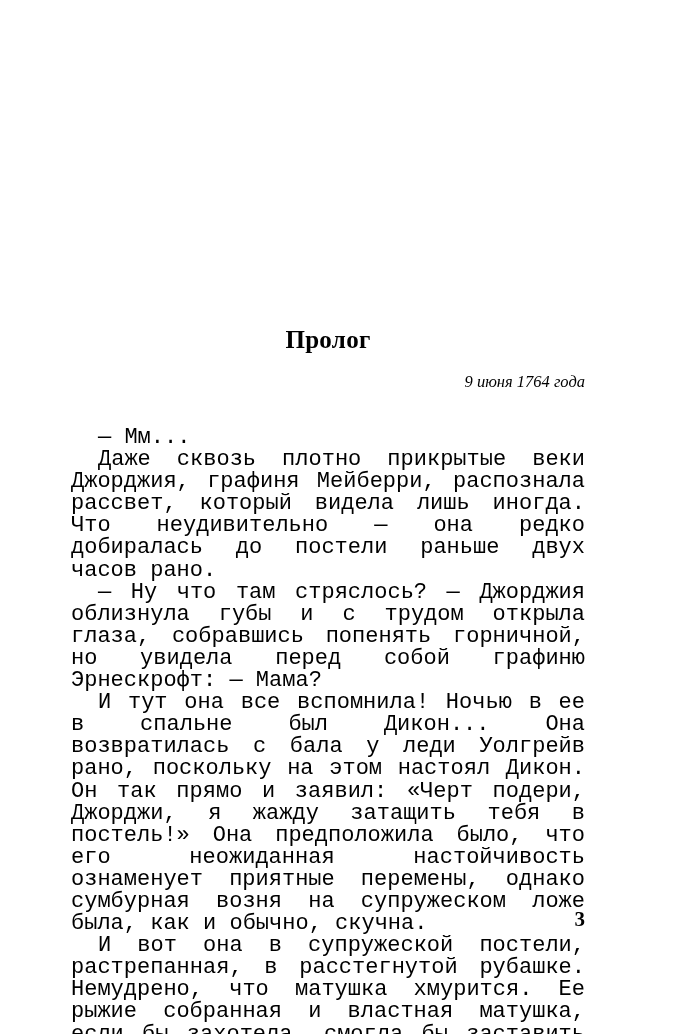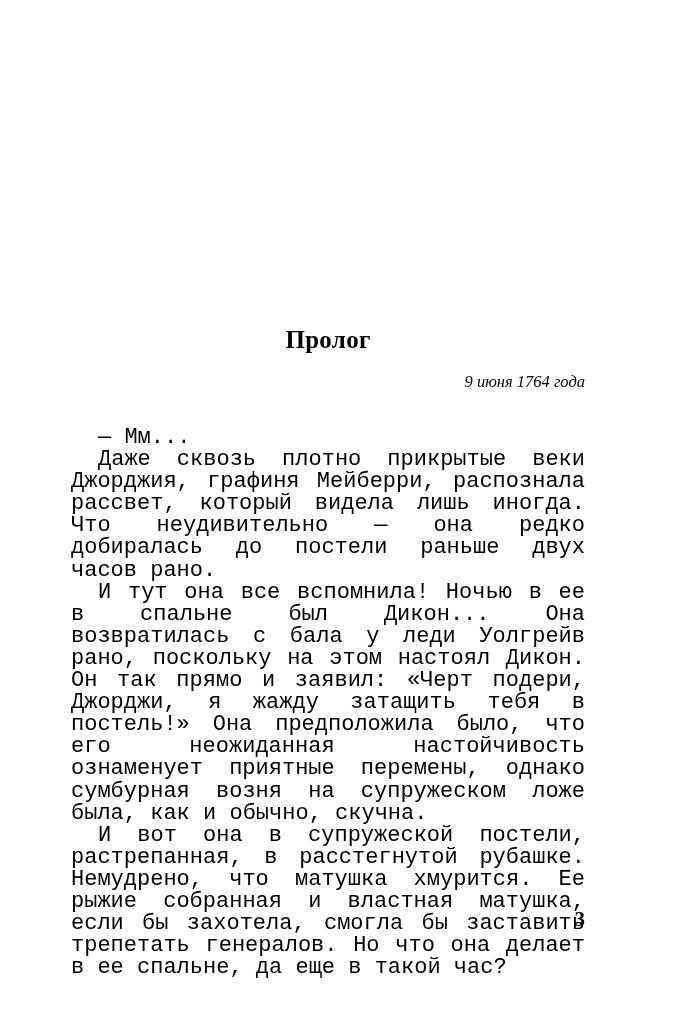--- a/index.html
+++ b/index.html
@@ -111,20 +111,21 @@
 
     <h1 class="chapter-title">Пролог</h1>
 
     <div class="dateline">
       <div class="dl-row">9 июня 1764 года</div>
     </div>
 
     <div class="body-text">
       <p class="para short">— Мм...</p>
       <p class="para">Даже сквозь плотно прикрытые веки Джорджия, графиня Мейберри, распознала рассвет, который видела лишь иногда. Что неудивительно — она редко добиралась до постели раньше двух часов рано.</p>
+      <p class="para">— Ну что там стряслось? — Джорджия облизнула губы и с трудом открыла глаза, собравшись попенять горничной, но увидела перед собой графиню Эрнескрофт: — Мама?</p>
       <p class="para">И тут она все вспомнила! Ночью в ее в спальне был Дикон... Она возвратилась с бала у леди Уолгрейв рано, поскольку на этом настоял Дикон. Он так прямо и заявил: «Черт подери, Джорджи, я жажду затащить тебя в постель!» Она предположила было, что его неожиданная настойчивость ознаменует приятные перемены, однако сумбурная возня на супружеском ложе была, как и обычно, скучна.</p>
       <p class="para last">И вот она в супружеской постели, растрепанная, в расстегнутой рубашке. Немудрено, что матушка хмурится. Ее рыжие собранная и властная матушка, если бы захотела, смогла бы заставить трепетать генералов. Но что она делает в ее спальне, да еще в такой час?</p>
     </div>
 
     <div class="folio">3</div>
 
   </div>
 </div>
 
 </body></html>

